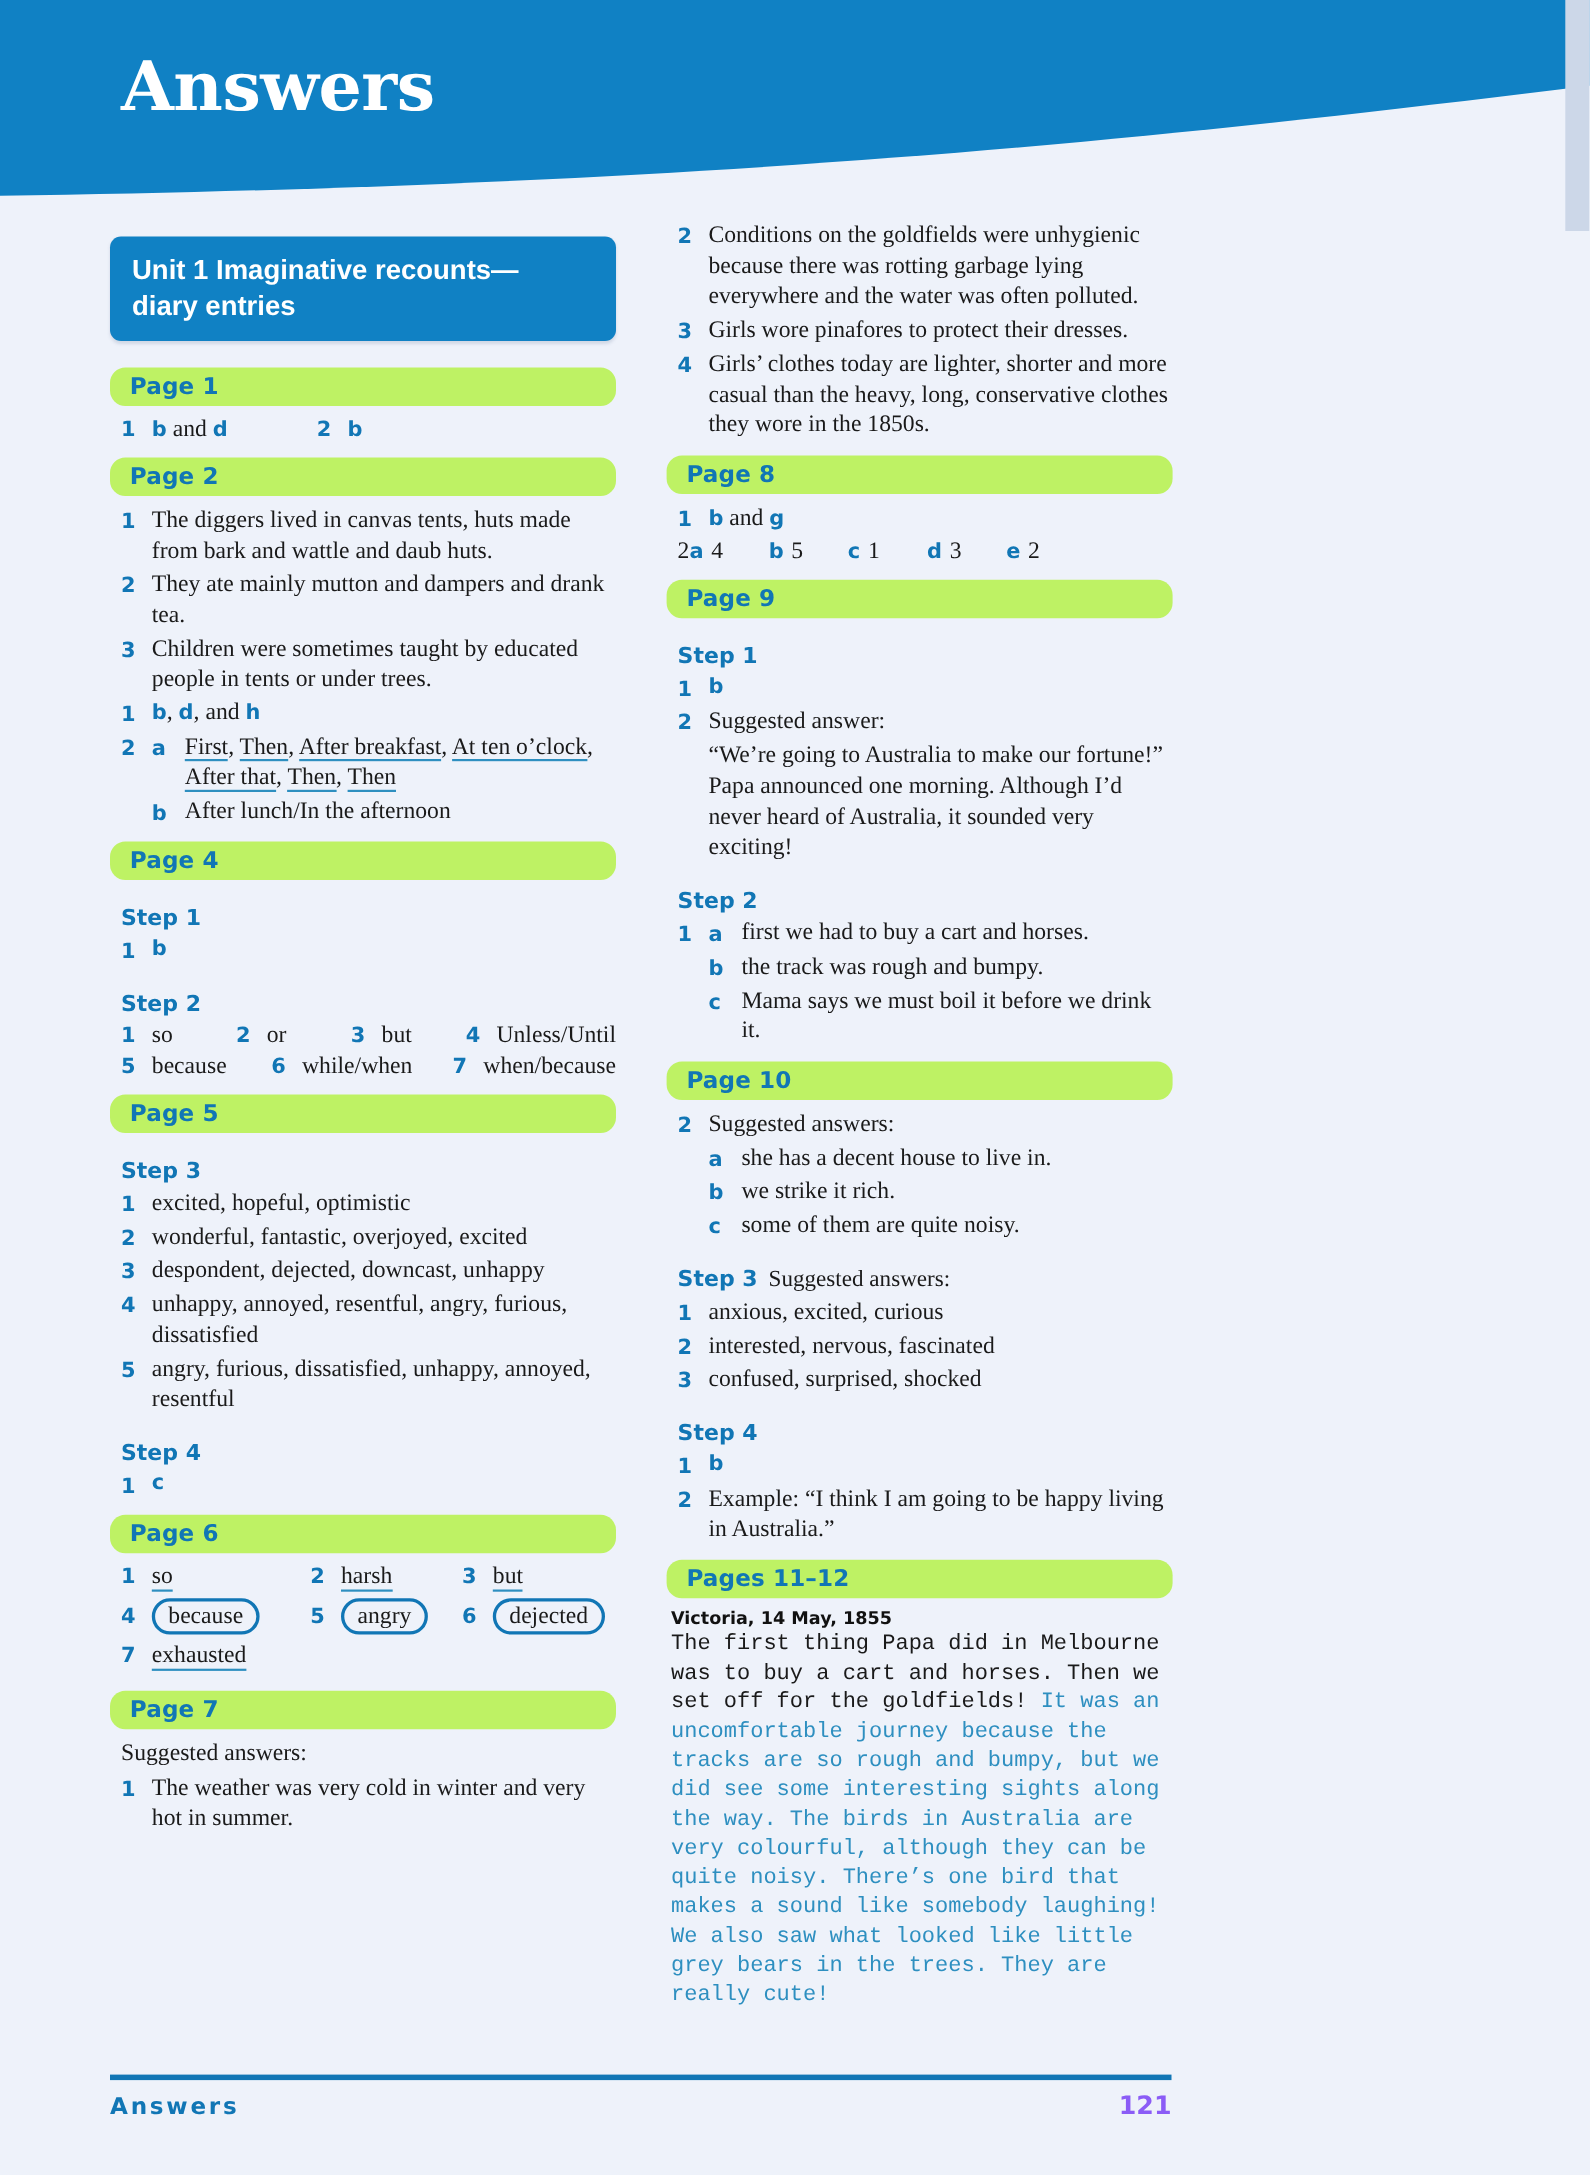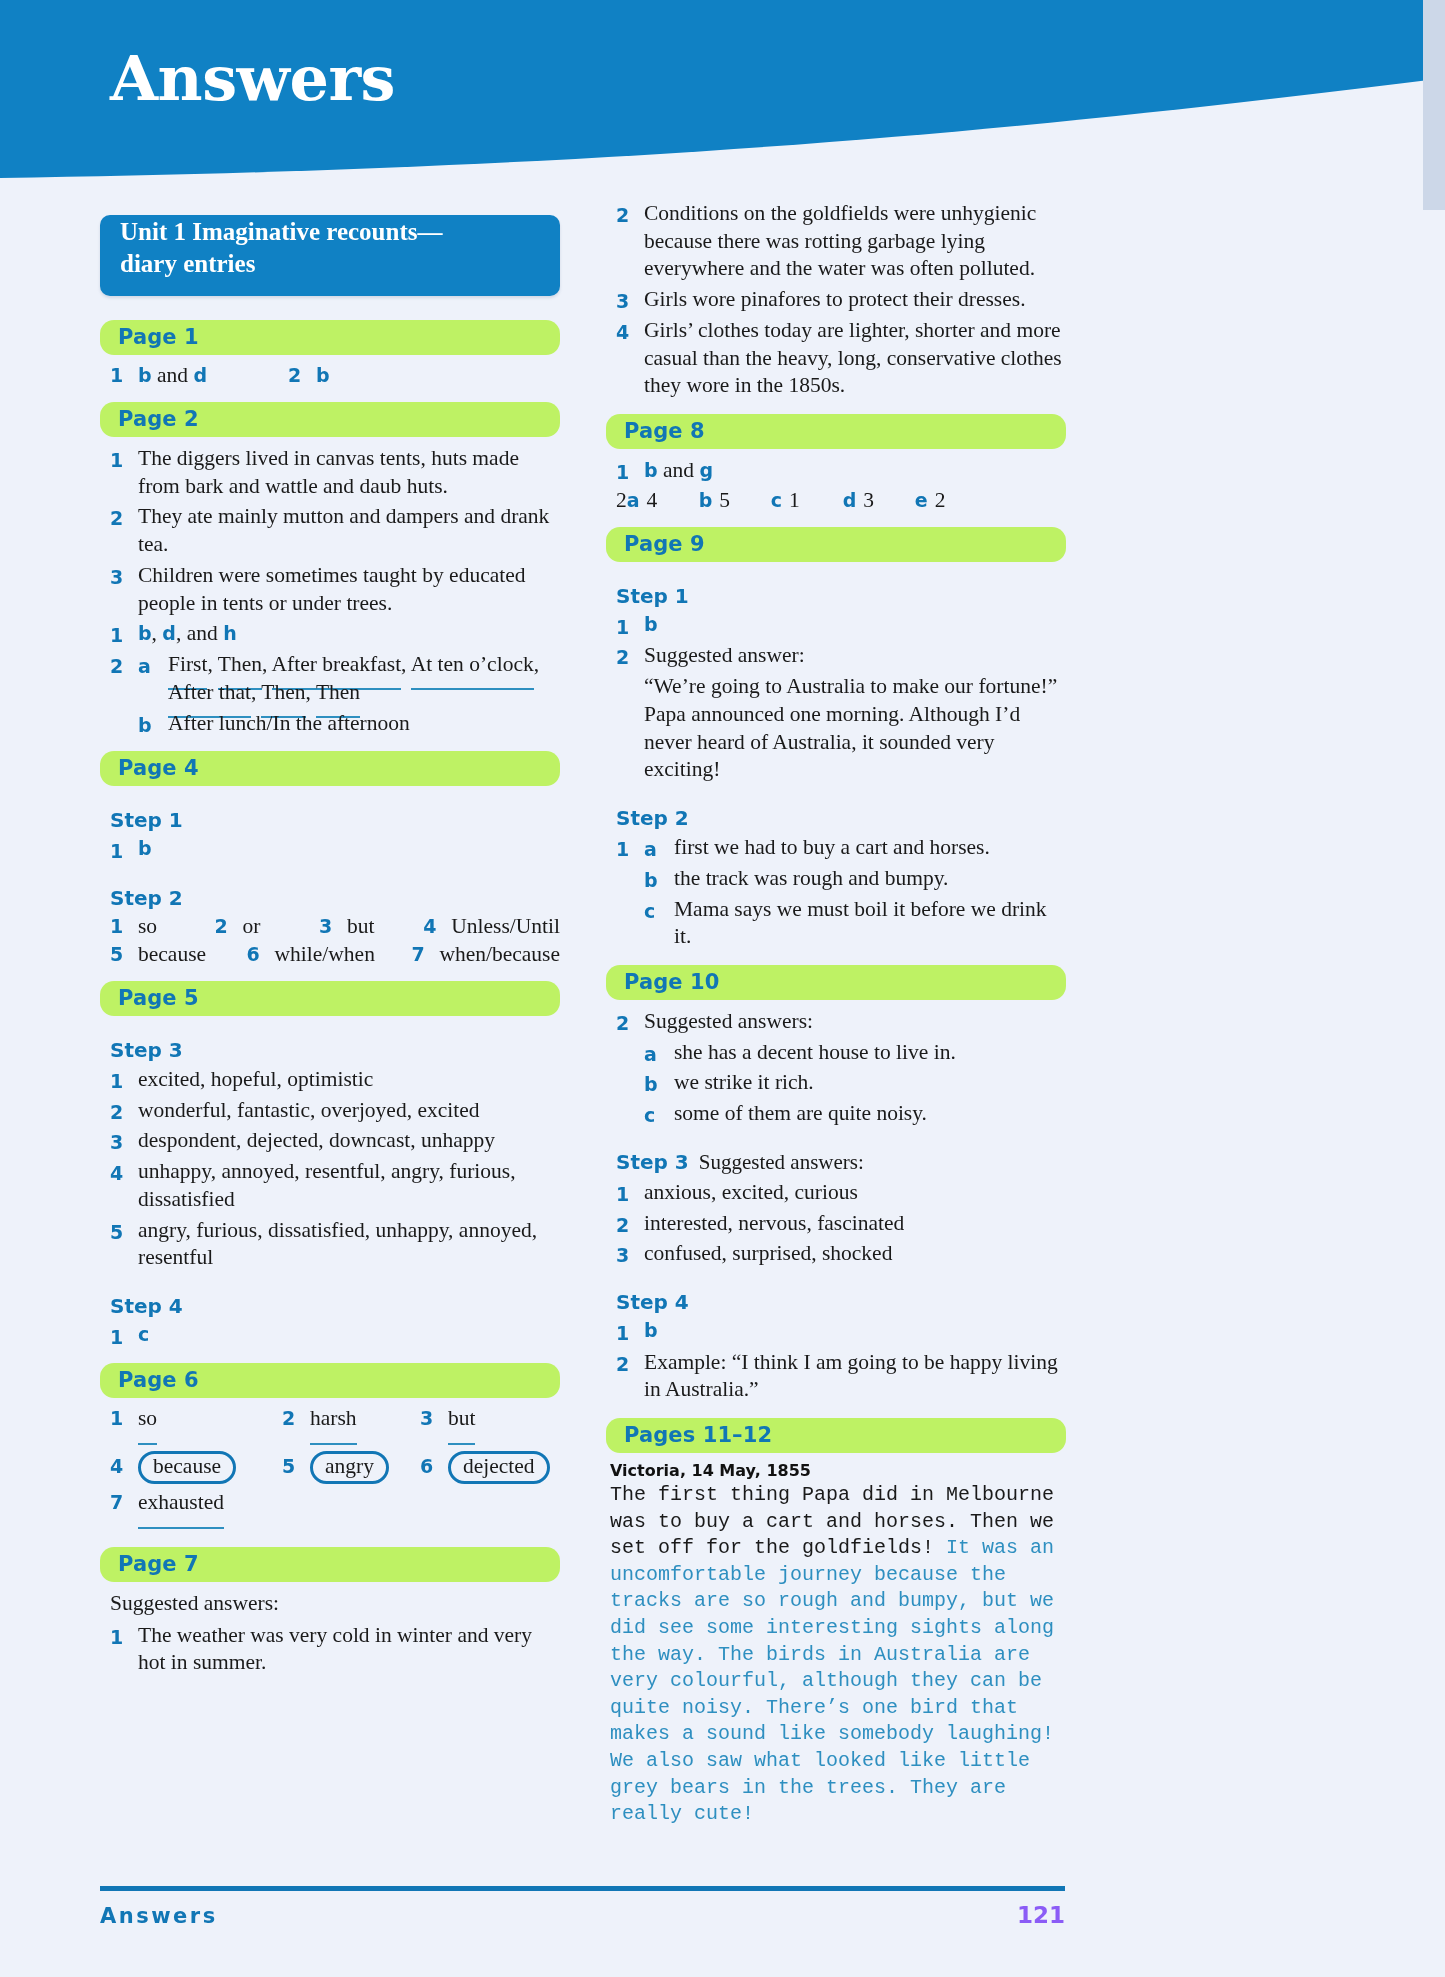--- a/index.html
+++ b/index.html
@@ -38,22 +38,22 @@
     width:460px;
   }
   .col-left{ left:100px; top:215px; }
   .col-right{ left:606px; top:200px; width:460px; }
 
   
   .unit-banner{
     background:#1081c4;
     color:#ffffff;
     border-radius:10px;
-    padding:1px 20px 16px 20px;
-    font-family:Liberation Serif, serif;
+    padding:15px 20px 16px 20px;
+    font-family:Liberation Sans, sans-serif;
     font-weight:bold;
     font-size:25px;
     line-height:1.28;
     margin-bottom:24px;
     box-shadow:0 2px 3px rgba(80,100,140,0.18);
   }
 
   
   .page-bar{
     background:#bef264;
@@ -111,21 +111,21 @@
     flex:0 0 30px;
     padding-top:3px;
   }
   .txt{ flex:1 1 auto; }
   .blue-b{
     color:#1176b5;
     font-family:"DejaVu Sans", sans-serif;
     font-weight:bold;
     font-size:19px;
   }
-  .ul{ border-bottom:2px solid #2e8fc0; padding-bottom:12px; }
+  .ul{ border-bottom:2px solid #2e8fc0; padding-bottom:0px; }
   .pill{
     display:inline-block;
     border:3px solid #1176b5;
     border-radius:22px;
     padding:0px 12px 2px 12px;
     line-height:1.12;
   }
 
   
   .grid-row{

